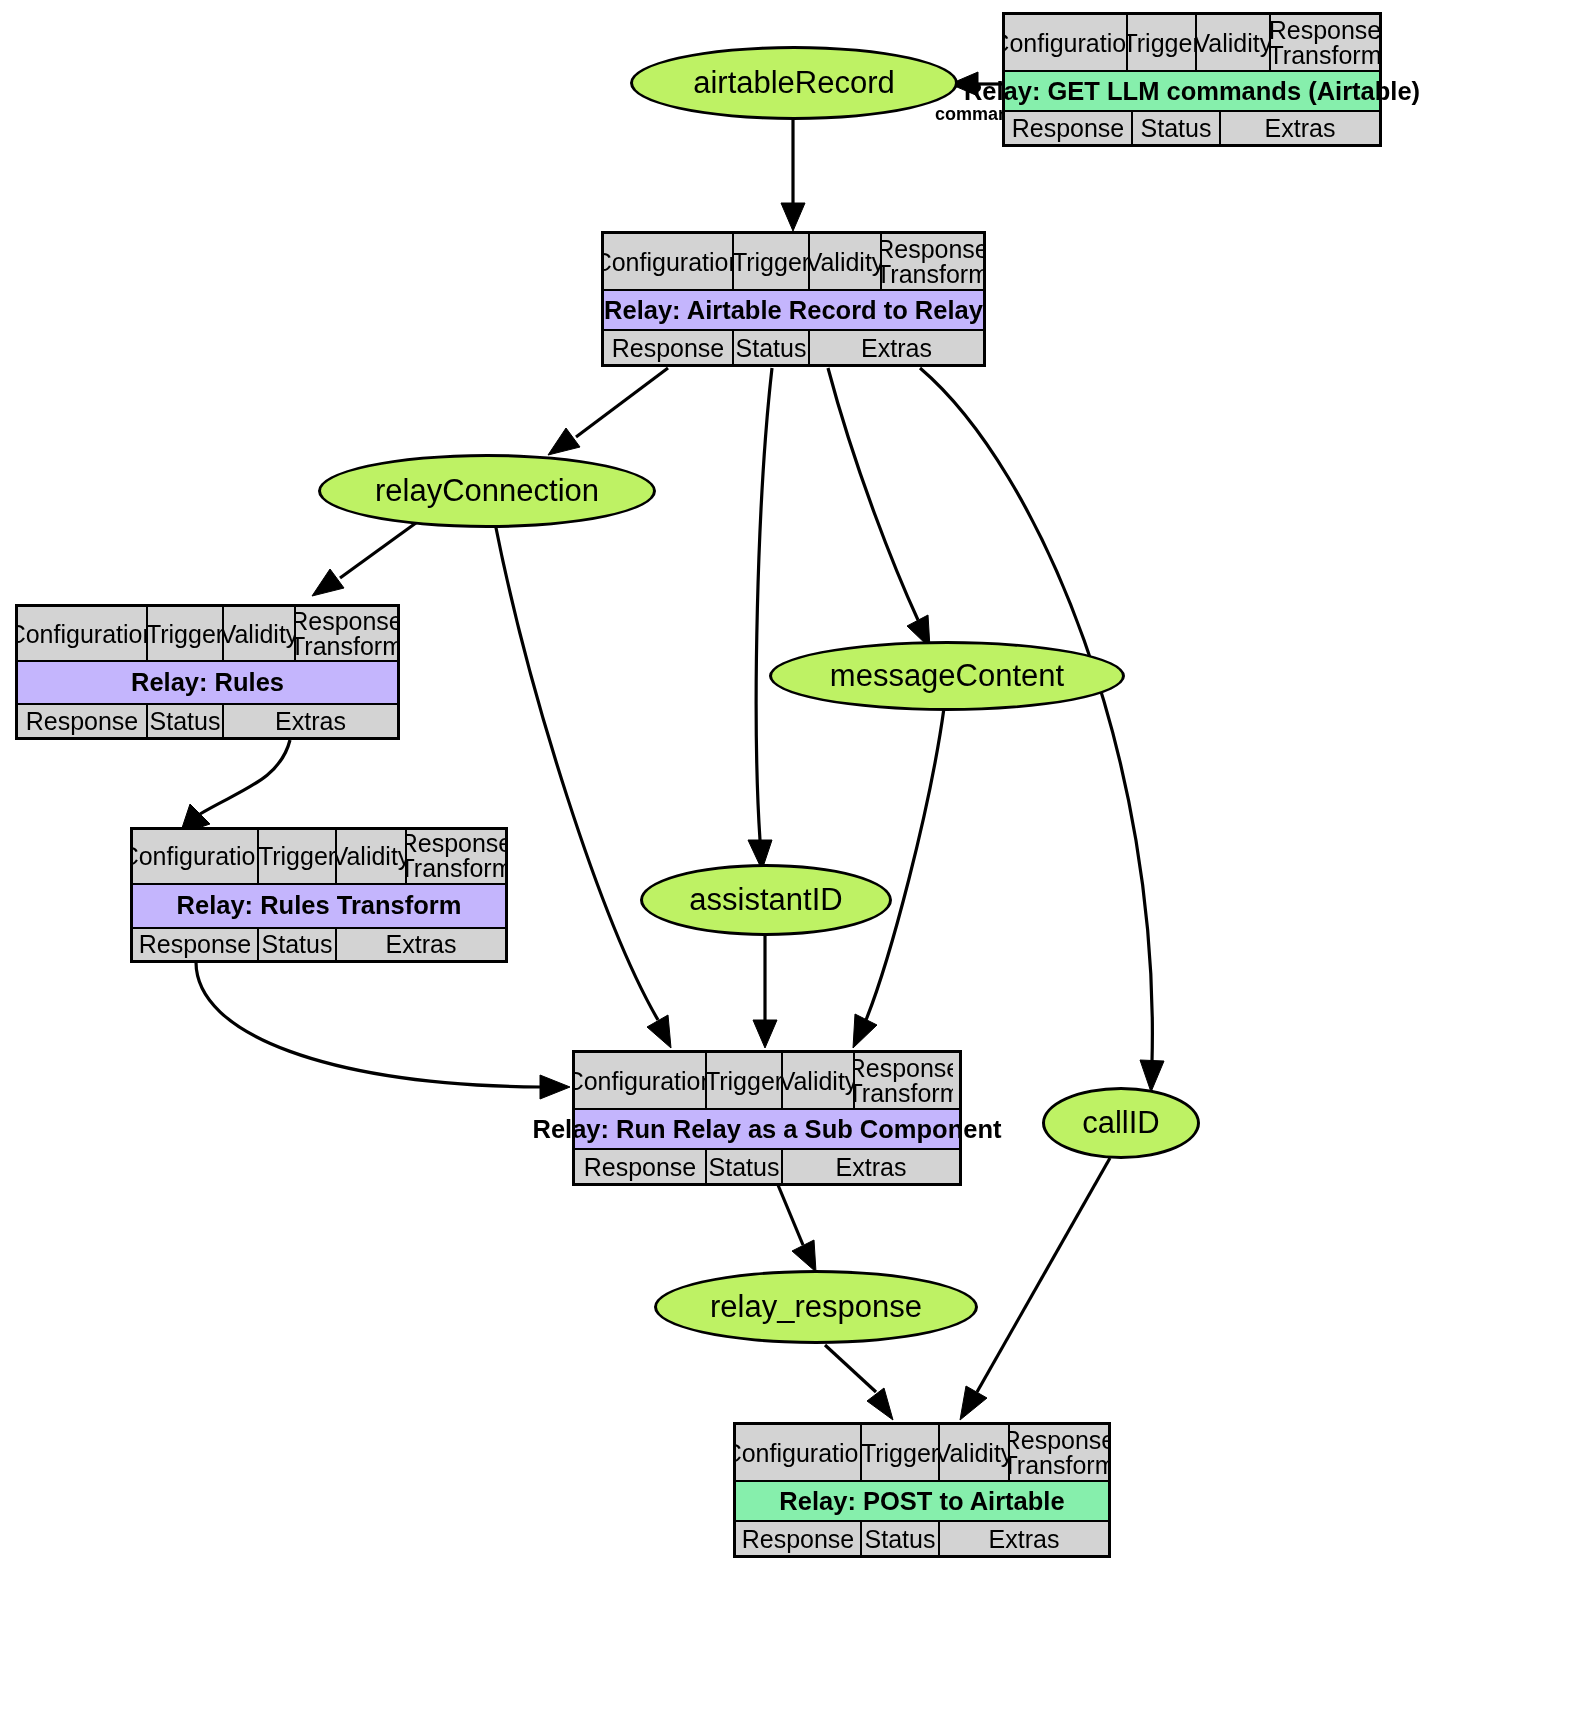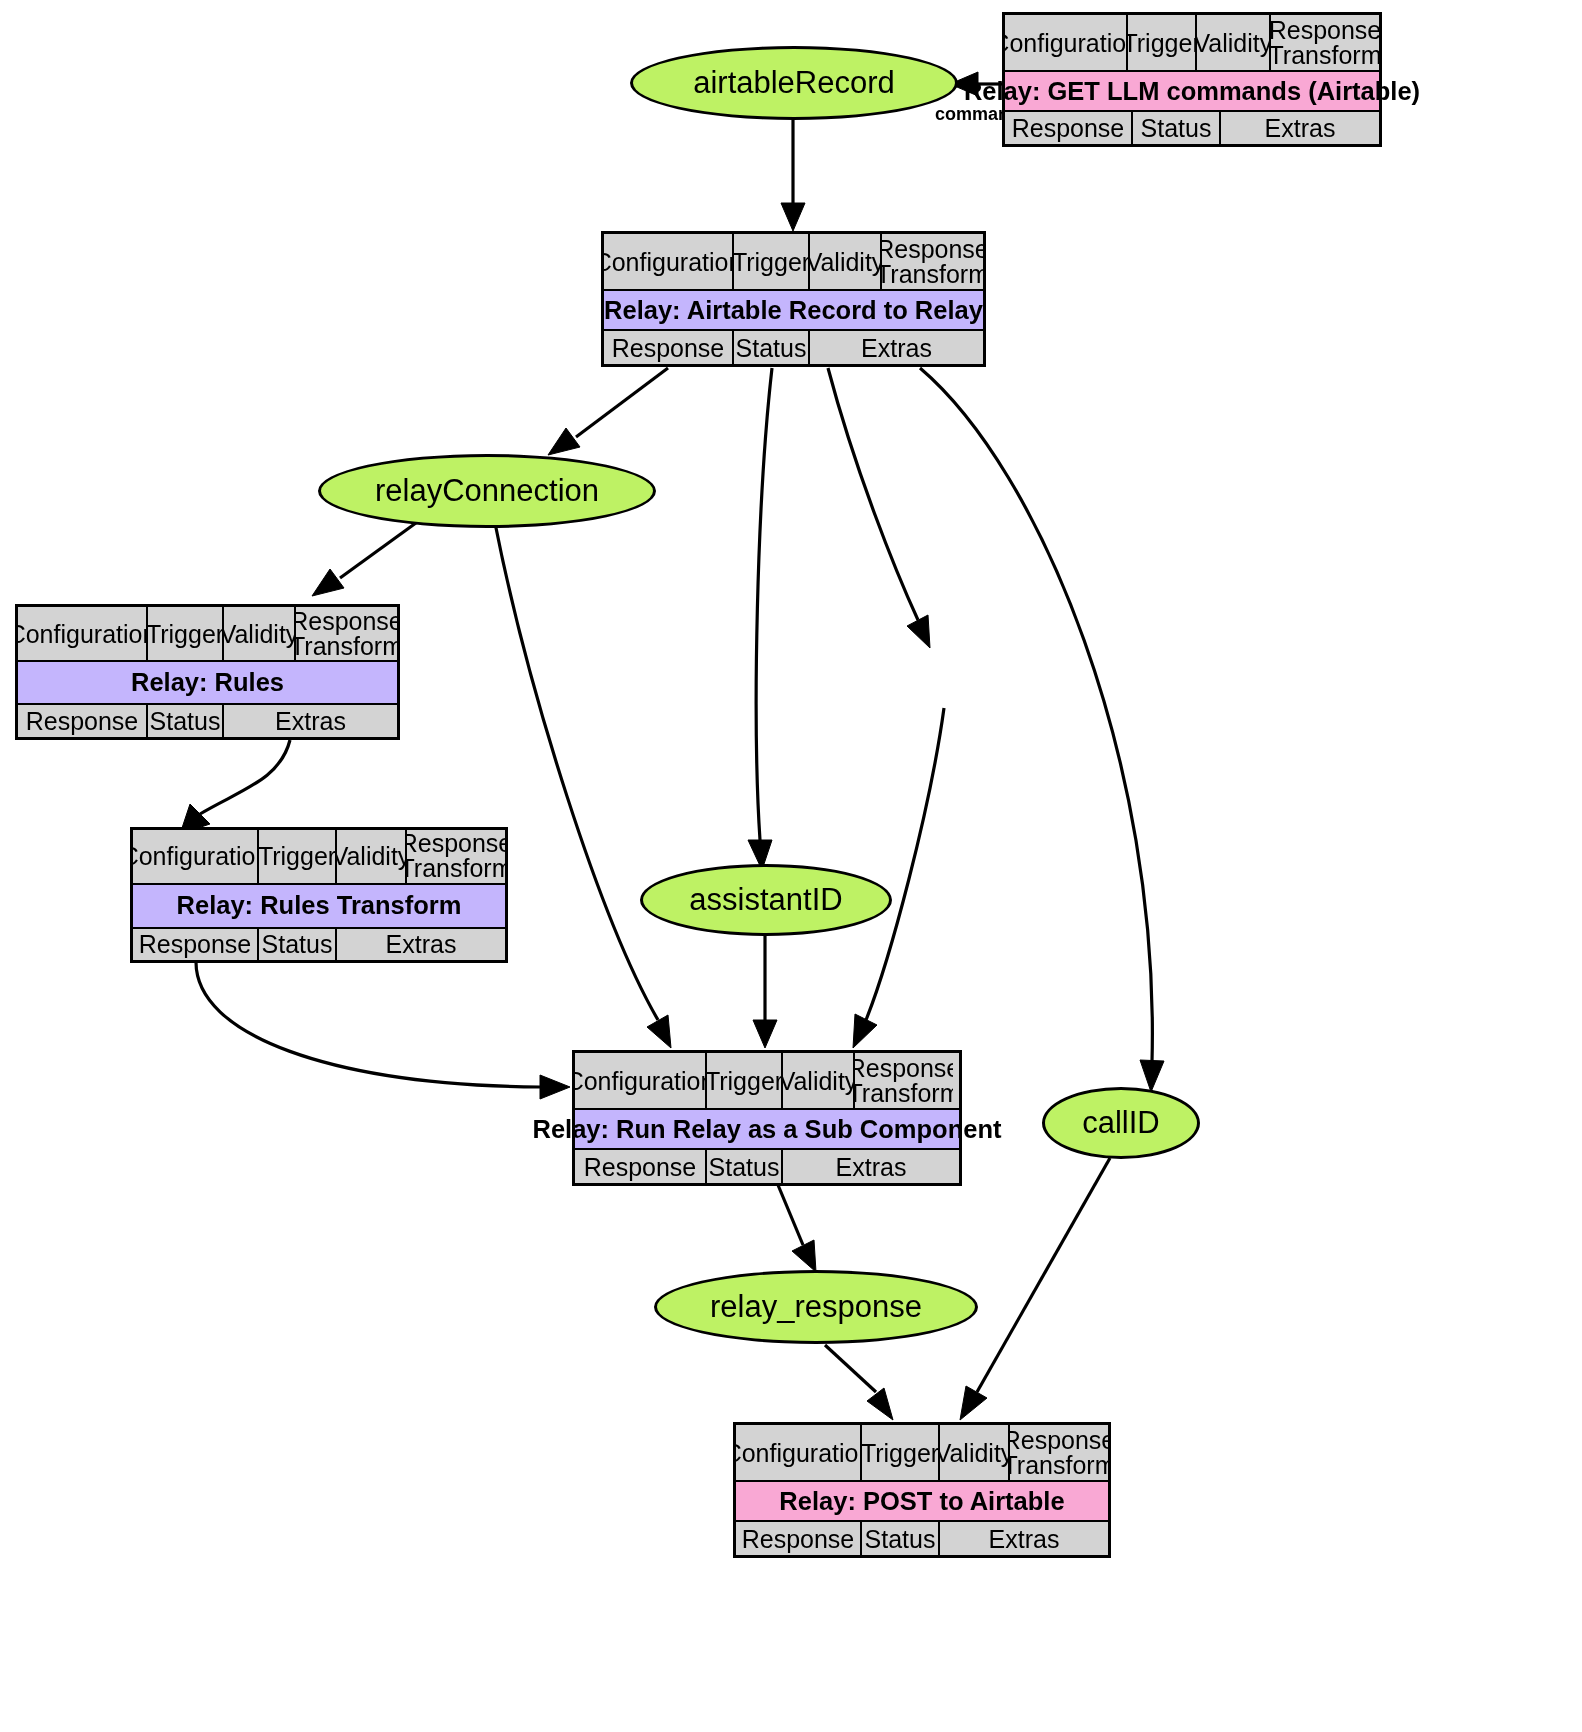--- a/index.html
+++ b/index.html
@@ -79,21 +79,21 @@
     width: 100%;
     font-weight: bold;
     font-size: 25.5px;
     color: #000000;
     display: flex;
     align-items: center;
     justify-content: center;
     white-space: nowrap;
     background: #c4b5fd;
   }
-  .title.highlight { background: #f9a8d4; }
+  .title.highlight { background: #86efac; }
 
   
   .ellipse {
     position: absolute;
     box-sizing: border-box;
     border: 3.4px solid #000000;
     border-radius: 50%;
     background: #bef264;
     display: flex;
     align-items: center;
@@ -284,20 +284,21 @@
       <div class="cell" style="width:124px;">Response</div>
       <div class="cell" style="width:78px;">Status</div>
       <div class="cell" style="width:170px;">Extras</div>
     </div>
   </div>
 
   <div class="ellipse" style="left:630px; top:46px; width:328px; height:74px;">airtableRecord</div>
 
   <div class="ellipse" style="left:318px; top:454px; width:338px; height:74px;">relayConnection</div>
 
+  <div class="ellipse" style="left:769px; top:641px; width:356px; height:70px;">messageContent</div>
 
   <div class="ellipse" style="left:640px; top:864px; width:252px; height:72px;">assistantID</div>
 
   <div class="ellipse" style="left:1042px; top:1087px; width:158px; height:72px;">callID</div>
 
   <div class="ellipse" style="left:654px; top:1270px; width:324px; height:74px;">relay_response</div>
 
 </div>
 
 </body></html>

